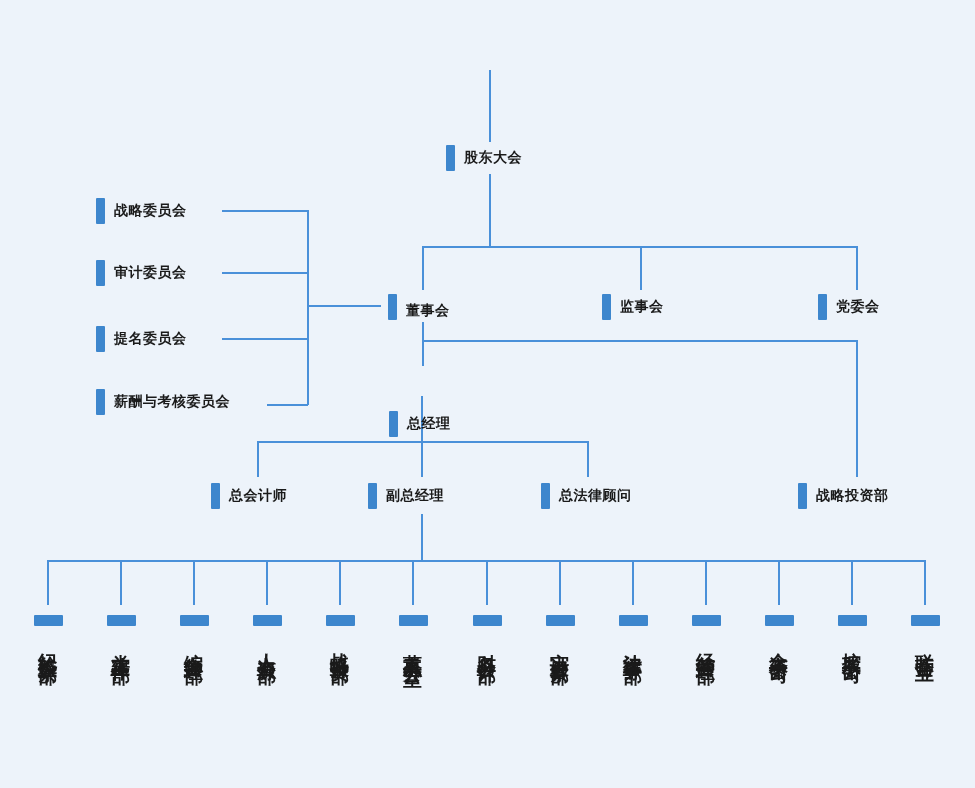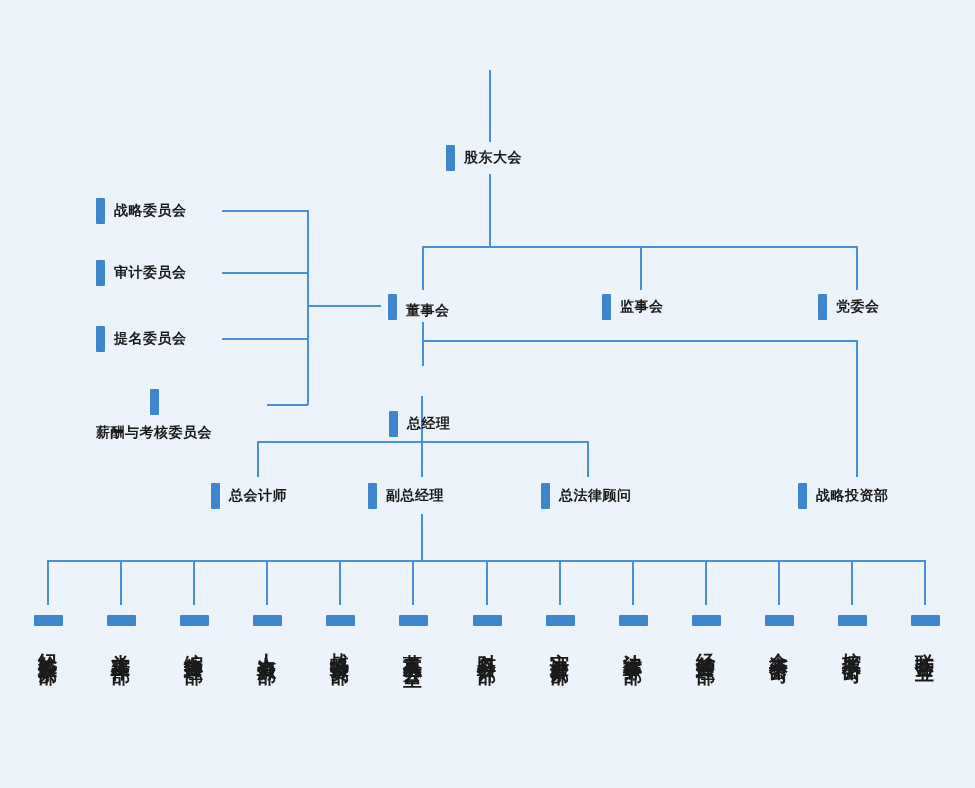--- a/index.html
+++ b/index.html
@@ -131,21 +131,21 @@
     <span class="label">战略委员会</span>
   </div>
   <div class="node" style="left:96px; top:260px;">
     <span class="bar"></span>
     <span class="label">审计委员会</span>
   </div>
   <div class="node" style="left:96px; top:326px;">
     <span class="bar"></span>
     <span class="label">提名委员会</span>
   </div>
-  <div class="node" style="left:96px; top:389px;flex-direction:column;">
+  <div class="node" style="left:96px; top:389px;">
     <span class="bar"></span>
     <span class="label">薪酬与考核委员会</span>
   </div>
 
   <div class="node" style="left:388px; top:294px;align-items:flex-end;">
     <span class="bar"></span>
     <span class="label">董事会</span>
   </div>
   <div class="node" style="left:602px; top:294px;">
     <span class="bar"></span>

